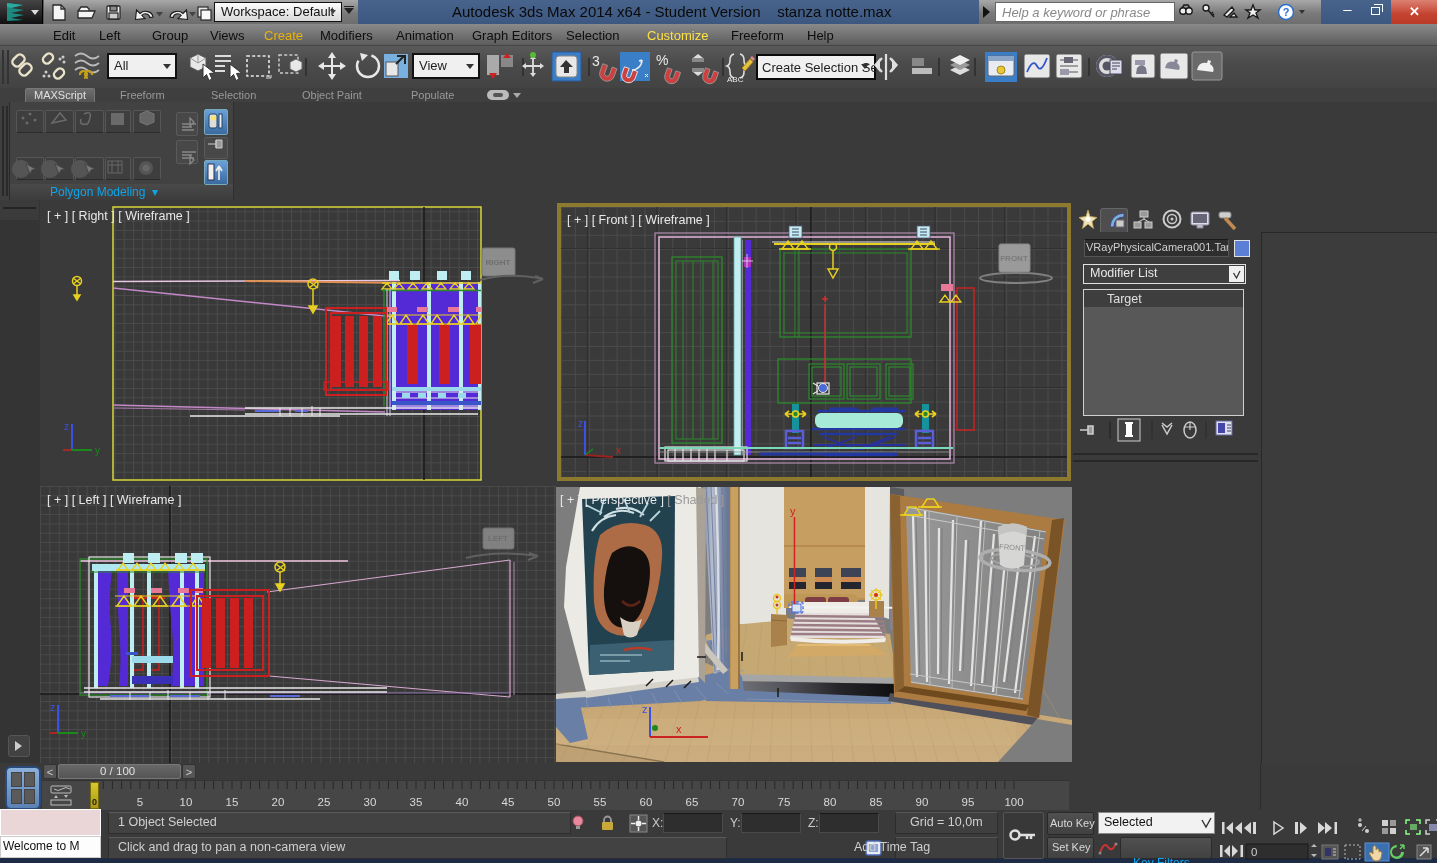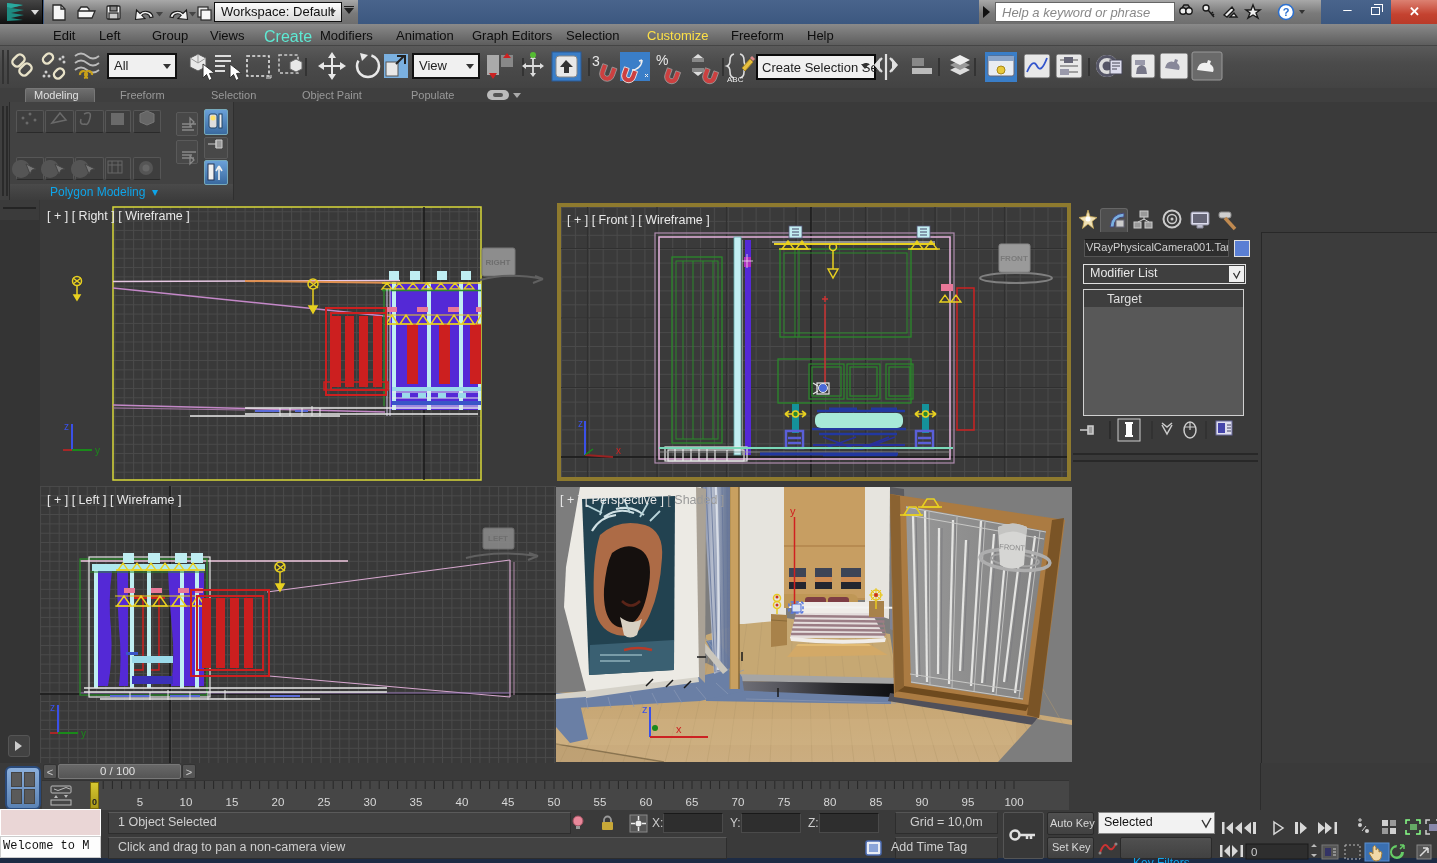--- a/index.html
+++ b/index.html
@@ -38,20 +38,21 @@
  <g stroke="#2a2a2a" stroke-width="1.2" fill="#e8e8e8">
   <rect x="148" y="4" width="10" height="10"></rect>
         <rect x="151" y="7" width="10" height="10" fill="#f8f8f8"></rect>
  </g>
 </svg>
 <div class="abs" style="left:214px;top:2px;width:128px;height:20px;background:linear-gradient(#fdfdfd,#d9d9d9);border:1px solid #111"></div>
 <div class="txt" style="left:221px;top:4px;font-size:13px;color:#111">Workspace: Default</div>
 <div class="abs" style="left:330px;top:10px;width:0;height:0;border-left:3px solid transparent;border-right:3px solid transparent;border-top:4px solid #444"></div>
 <div class="abs" style="left:344px;top:8px;width:0;height:0;border-left:5px solid transparent;border-right:5px solid transparent;border-top:6px solid #222"></div>
 <div class="abs" style="left:344px;top:6px;width:10px;height:1px;background:#222"></div>
+<div class="txt" style="left:452px;top:3px;font-size:15px;color:#0a0a0a">Autodesk 3ds Max  2014 x64  - Student Version&nbsp;&nbsp;&nbsp;&nbsp;stanza notte.max</div>
 <div class="abs" style="left:983px;top:6px;width:0;height:0;border-top:6px solid transparent;border-bottom:6px solid transparent;border-left:7px solid #111"></div>
 <div class="abs" style="left:995px;top:2px;width:180px;height:20px;background:#fff;border:1px solid #666"></div>
 <div class="txt" style="left:1002px;top:5px;font-size:13px;font-style:italic;color:#888">Help a keyword or phrase</div>
 <svg class="abs" style="left:1178px;top:2px" width="140" height="20" viewBox="0 0 140 20">
  <g stroke="#1a1a1a" stroke-width="1.4" fill="#eee">
   <circle cx="5" cy="9" r="3.2"></circle>
         <circle cx="11" cy="9" r="3.2"></circle>
         <path d="M4 6 l2 -3 h4 l2 3" fill="none"></path>
   <circle cx="28" cy="6" r="3"></circle>
         <path d="M30 8 l6 7 m-3 -3 l2 -2 m-1 4 l2 -2" fill="none"></path>
@@ -67,21 +68,21 @@
  <div class="abs" style="left:9px;top:7px;width:9px;height:8px;border:1px solid #fff"></div>
  <div class="abs" style="left:12px;top:4px;width:9px;height:8px;border:1px solid #fff;border-bottom:none;border-left:none"></div>
 </div>
 <div class="abs" style="left:1391px;top:0;width:46px;height:24px;background:linear-gradient(#dc8172,#c44230 60%,#b93a28)"></div>
 <div class="txt" style="left:1409px;top:4px;font-size:13px;color:#fff;font-weight:bold">✕</div>
 <div class="abs" style="left:0;top:24px;width:1437px;height:22px;background:linear-gradient(#8a8a8a,#6f6f6f 60%,#5d5d5d);border-bottom:1px solid #454545"></div>
     <div class="txt" style="left:53px;top:28px;font-size:13px;color:#0e0e0e">Edit</div>
     <div class="txt" style="left:99px;top:28px;font-size:13px;color:#0e0e0e">Left</div>
     <div class="txt" style="left:152px;top:28px;font-size:13px;color:#0e0e0e">Group</div>
     <div class="txt" style="left:210px;top:28px;font-size:13px;color:#0e0e0e">Views</div>
-    <div class="txt" style="left:264px;top:28px;font-size:16px;color:#5eead4">Create</div>
+    <div class="txt" style="left:264px;top:28px;font-size:13px;color:#eab308">Create</div>
     <div class="txt" style="left:320px;top:28px;font-size:13px;color:#0e0e0e">Modifiers</div>
     <div class="txt" style="left:396px;top:28px;font-size:13px;color:#0e0e0e">Animation</div>
     <div class="txt" style="left:472px;top:28px;font-size:13px;color:#0e0e0e">Graph Editors</div>
     <div class="txt" style="left:566px;top:28px;font-size:13px;color:#0e0e0e">Selection</div>
     <div class="txt" style="left:647px;top:28px;font-size:13px;color:#fde047">Customize</div>
     <div class="txt" style="left:731px;top:28px;font-size:13px;color:#0e0e0e">Freeform</div>
     <div class="txt" style="left:807px;top:28px;font-size:13px;color:#0e0e0e">Help</div>
 <div class="abs" style="left:0;top:46px;width:1437px;height:42px;background:linear-gradient(#5a5a5a,#4b4b4b 40%,#434343)"></div>
 <div class="abs" style="left:2px;top:50px;width:2px;height:34px;background:#666;border-right:2px solid #333"></div>
 <div class="abs" style="left:7px;top:50px;width:2px;height:34px;background:#666;border-right:2px solid #333"></div>
@@ -220,21 +221,21 @@
 <rect x="1131" y="8" width="24" height="24" rx="2" fill="#e8e8e8" stroke="#555"></rect>
 <path d="M1135 14 h10 v5 h-10 z" fill="#99a"></path>
       <path d="M1137 22 q5 -6 9 0 l1 6 h-11 z" fill="#778"></path>
 <rect x="1160" y="7" width="28" height="26" rx="2" fill="#e8e8e8" stroke="#555"></rect>
 <path d="M1165 22 q2 -8 9 -6 l1 -3 3 1 -1 3 q4 3 2 7 z" fill="#889"></path>
 <rect x="1192" y="6" width="30" height="28" rx="2" fill="#6a6a6a" stroke="#999"></rect>
 <path d="M1197 24 q2 -9 10 -7 l1 -3 3 1 -1 3 q5 3 3 8 z" fill="#f0f0f0"></path>
 </svg>
 <div class="abs" style="left:0;top:88px;width:1437px;height:14px;background:#3f3f3f"></div>
 <div class="abs" style="left:25px;top:88px;width:70px;height:14px;background:linear-gradient(#6e6e6e,#555);border:1px solid #777;border-bottom:none;border-radius:2px 2px 0 0"></div>
-<div class="txt" style="left:34px;top:89px;font-size:11px;color:#e0e0e0">Modeling</div>
+<div class="txt" style="left:34px;top:89px;font-size:11px;color:#e0e0e0">MAXScript</div>
 <div class="txt" style="left:120px;top:89px;font-size:11px;color:#999">Freeform</div>
 <div class="txt" style="left:211px;top:89px;font-size:11px;color:#999">Selection</div>
 <div class="txt" style="left:302px;top:89px;font-size:11px;color:#999">Object Paint</div>
 <div class="txt" style="left:411px;top:89px;font-size:11px;color:#999">Populate</div>
 <div class="abs" style="left:487px;top:90px;width:22px;height:10px;background:#bbb;border-radius:5px"></div>
 <div class="abs" style="left:493px;top:93px;width:10px;height:4px;background:#555;border-radius:2px"></div>
 <div class="abs" style="left:513px;top:93px;width:0;height:0;border-left:4px solid transparent;border-right:4px solid transparent;border-top:5px solid #aaa"></div>
 <div class="abs" style="left:0;top:102px;width:1437px;height:98px;background:#3a3a3a"></div>
 <div class="abs" style="left:0;top:102px;width:234px;height:82px;background:#424242;border-right:1px solid #2f2f2f"></div>
 <div class="abs" style="left:0;top:184px;width:234px;height:16px;background:linear-gradient(#4a4a4a,#3c3c3c);border-right:1px solid #2f2f2f"></div>
@@ -1003,21 +1004,21 @@
       <text x="1014" y="43" font-size="11.5" fill="#d8d8d8" text-anchor="middle" font-family="Liberation Sans">100</text>
     </svg>
 <div class="abs" style="left:90px;top:782px;width:9px;height:27px;background:linear-gradient(#d8c830,#a89818);border:1px solid #7a6a0a"></div>
 <div class="txt" style="left:92px;top:797px;font-size:9px;color:#222;font-weight:bold">0</div>
 
 <div class="abs" style="left:0;top:811px;width:1437px;height:52px;background:#3a3a3a"></div>
 <div class="abs" style="left:0;top:858px;width:1437px;height:5px;background:#1d2b44"></div>
 
 <div class="abs" style="left:0;top:809px;width:101px;height:27px;background:#ead6d6;border:1px solid #fff"></div>
 <div class="abs" style="left:0;top:836px;width:101px;height:22px;background:#fdfdfd;border:1px solid #ccc"></div>
-<div class="txt" style="left:3px;top:839px;font-size:12px;color:#111;font-family:Liberation Mono, monospace">Welcome to M</div>
+<div class="txt" style="left:3px;top:839px;font-size:12px;color:#111;font-family:Liberation Sans, sans-serif">Welcome to M</div>
 
 <div class="abs" style="left:108px;top:812px;width:463px;height:22px;background:#424242;border:1px solid #2d2d2d;border-top-color:#5a5a5a"></div>
 <div class="txt" style="left:118px;top:815px;font-size:12.5px;color:#d0d0d0">1 Object Selected</div>
 <div class="abs" style="left:108px;top:837px;width:619px;height:22px;background:#424242;border:1px solid #2d2d2d;border-top-color:#5a5a5a"></div>
 <div class="txt" style="left:118px;top:840px;font-size:12.5px;color:#cfcfcf">Click and drag to pan a non-camera view</div>
 <svg class="abs" style="left:570px;top:813px" width="90" height="22" viewBox="0 0 90 22">
  <circle cx="8" cy="8" r="5" fill="#e8889a" stroke="#a05060"></circle>
       <path d="M6 13 h4 v3 h-4 z" fill="#999"></path>
  <rect x="32" y="9" width="11" height="8" rx="1" fill="#c8a838"></rect>
       <path d="M34 9 v-2 a3.5 3.5 0 0 1 7 0 v2" fill="none" stroke="#999" stroke-width="1.8"></path>
@@ -1031,21 +1032,21 @@
 <div class="abs" style="left:741px;top:813px;width:60px;height:20px;background:#2e2e2e;border:1px solid #4a4a4a;border-top-color:#191919"></div>
 <div class="txt" style="left:808px;top:816px;font-size:12px;color:#ccc">Z:</div>
 <div class="abs" style="left:819px;top:813px;width:60px;height:20px;background:#2e2e2e;border:1px solid #4a4a4a;border-top-color:#191919"></div>
 <div class="abs" style="left:895px;top:812px;width:103px;height:22px;background:#3f3f3f;border:1px solid #2d2d2d;border-top-color:#555"></div>
 <div class="txt" style="left:910px;top:815px;font-size:12.5px;color:#cfcfcf">Grid = 10,0m</div>
 <svg class="abs" style="left:863px;top:839px" width="22" height="19" viewBox="0 0 22 19">
  <rect x="3" y="2" width="15" height="14" rx="2" fill="#e8ecf4" stroke="#4a6ab0" stroke-width="1.5"></rect>
  <rect x="6" y="5" width="9" height="8" fill="#8aa4d8"></rect>
 </svg>
 <div class="abs" style="left:895px;top:837px;width:103px;height:22px;background:#3f3f3f;border:1px solid #2d2d2d;border-top-color:#555"></div>
-<div class="txt" style="left:891px;top:840px;font-size:12.5px;color:#cfcfcf">Add Time Tag</div>
+<div class="txt" style="left:854px;top:840px;font-size:12.5px;color:#cfcfcf">Add Time Tag</div>
 
 <div class="abs" style="left:1003px;top:812px;width:41px;height:47px;background:#383838;border:1px solid #555;border-radius:2px"></div>
 <svg class="abs" style="left:1008px;top:825px" width="32" height="20" viewBox="0 0 32 20">
  <circle cx="7" cy="10" r="4.5" fill="none" stroke="#e0e0e0" stroke-width="2.5"></circle>
  <path d="M11 10 h16 m-4 0 v4 m-4 -4 v4" stroke="#e0e0e0" stroke-width="2.5" fill="none"></path>
 </svg>
 <div class="abs" style="left:1047px;top:812px;width:47px;height:23px;background:linear-gradient(#505050,#414141);border:1px solid #2a2a2a;border-radius:2px"></div>
 <div class="txt" style="left:1050px;top:817px;font-size:11px;color:#d8d8d8">Auto Key</div>
 <div class="abs" style="left:1047px;top:837px;width:47px;height:22px;background:linear-gradient(#505050,#414141);border:1px solid #2a2a2a;border-radius:2px"></div>
 <div class="txt" style="left:1052px;top:841px;font-size:11px;color:#d8d8d8">Set Key</div>

